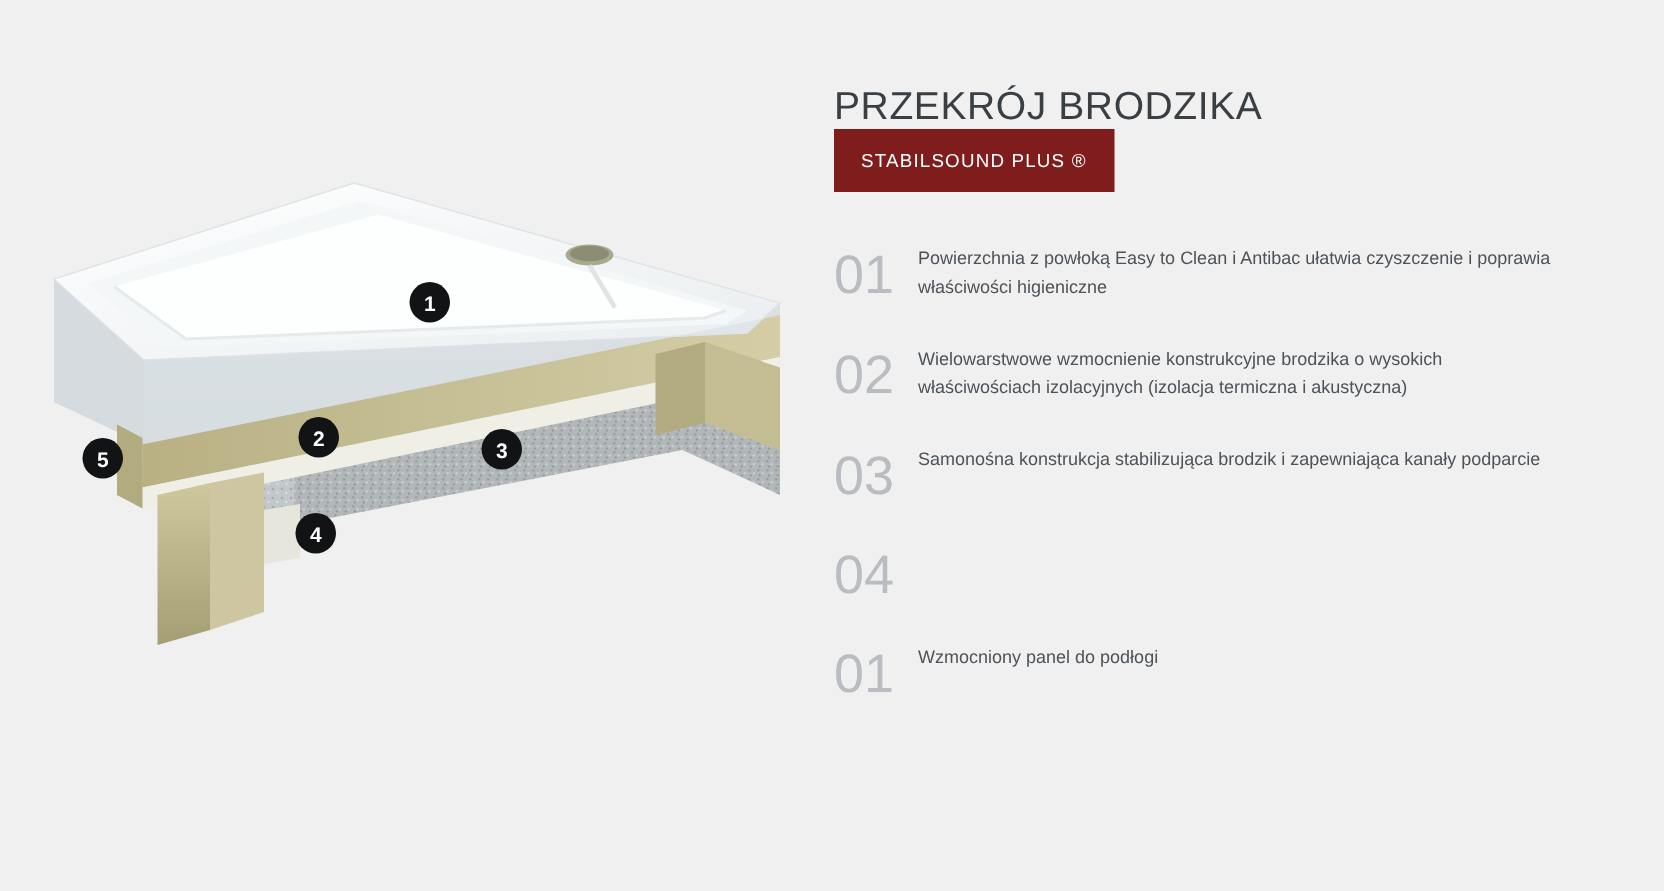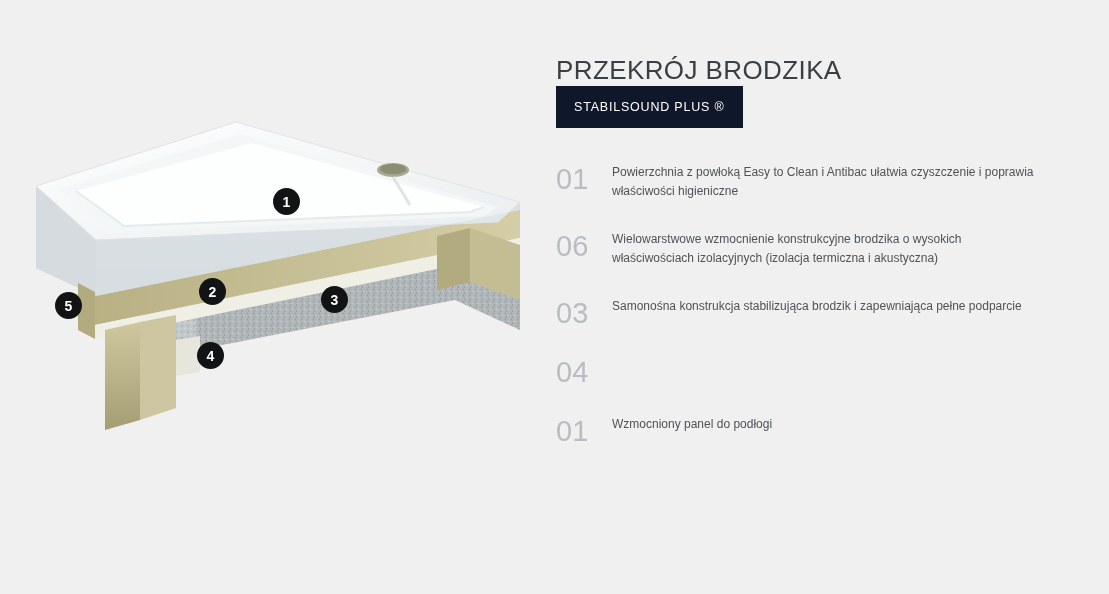--- a/index.html
+++ b/index.html
@@ -64,21 +64,21 @@
     letter-spacing: 0.4px;
     color: #3a3f44;
     font-weight: normal;
     font-family: "Liberation Sans", sans-serif;
     white-space: nowrap;
   }
   .badge {
     position: absolute;
     left: 0;
     top: 86px;
-    background: #0f172a;
+    background: #7f1d1d;
     color: #ffffff;
     font-size: 12.5px;
     letter-spacing: 0.8px;
     padding: 0 18px;
     height: 42px;
     display: flex;
     align-items: center;
     justify-content: center;
     min-width: 167px;
   }
@@ -90,21 +90,21 @@
     width: 520px;
   }
   .row {
     display: flex;
     align-items: flex-start;
     margin-bottom: 28px;
   }
   .row .num {
     width: 56px;
     flex: 0 0 56px;
-    font-size: 29px;
+    font-size: 36px;
     color: #b9bcc0;
     line-height: 1;
     font-family: "Liberation Sans", sans-serif;
     padding-top: 2px;
   }
   .row .txt {
     flex: 1 1 auto;
     font-size: 12px;
     line-height: 1.62;
     color: #4d5358;
@@ -215,26 +215,26 @@
     <h1 class="title">PRZEKRÓJ BRODZIKA</h1>
 
     <div class="badge">STABILSOUND PLUS ®</div>
 
     <div class="list">
       <div class="row">
         <div class="num">01</div>
         <div class="txt">Powierzchnia z powłoką Easy to Clean i Antibac ułatwia czyszczenie i poprawia właściwości higieniczne</div>
       </div>
       <div class="row">
-        <div class="num">06</div>
+        <div class="num">02</div>
         <div class="txt">Wielowarstwowe wzmocnienie konstrukcyjne brodzika o wysokich właściwościach izolacyjnych (izolacja termiczna i akustyczna)</div>
       </div>
       <div class="row">
         <div class="num">03</div>
-        <div class="txt">Samonośna konstrukcja stabilizująca brodzik i zapewniająca pełne podparcie</div>
+        <div class="txt">Samonośna konstrukcja stabilizująca brodzik i zapewniająca kanały podparcie</div>
       </div>
       <div class="row">
         <div class="num">04</div>
       </div>
       <div class="row">
         <div class="num">01</div>
         <div class="txt">Wzmocniony panel do podłogi</div>
       </div>
     </div>
   </div>

